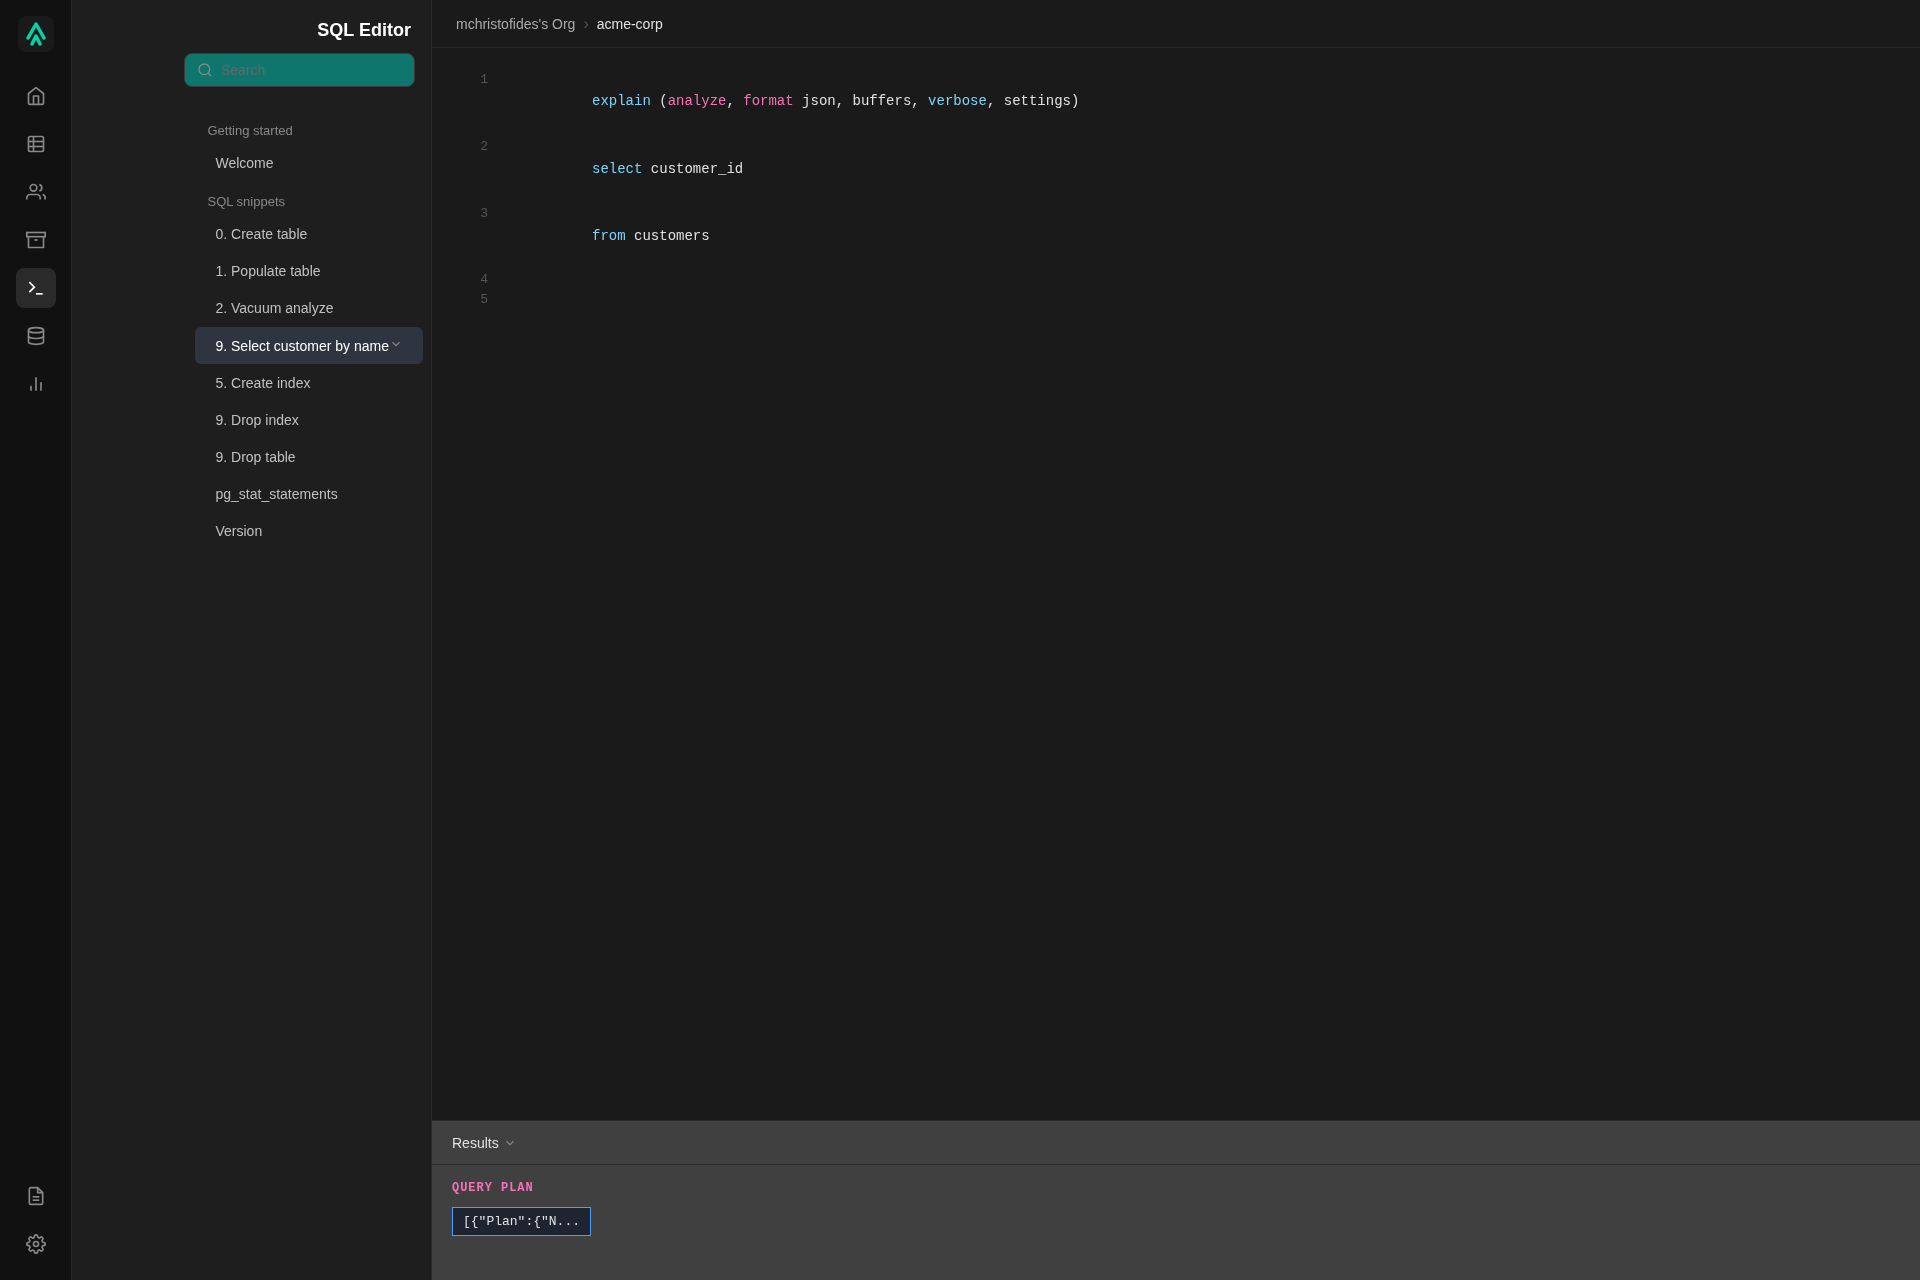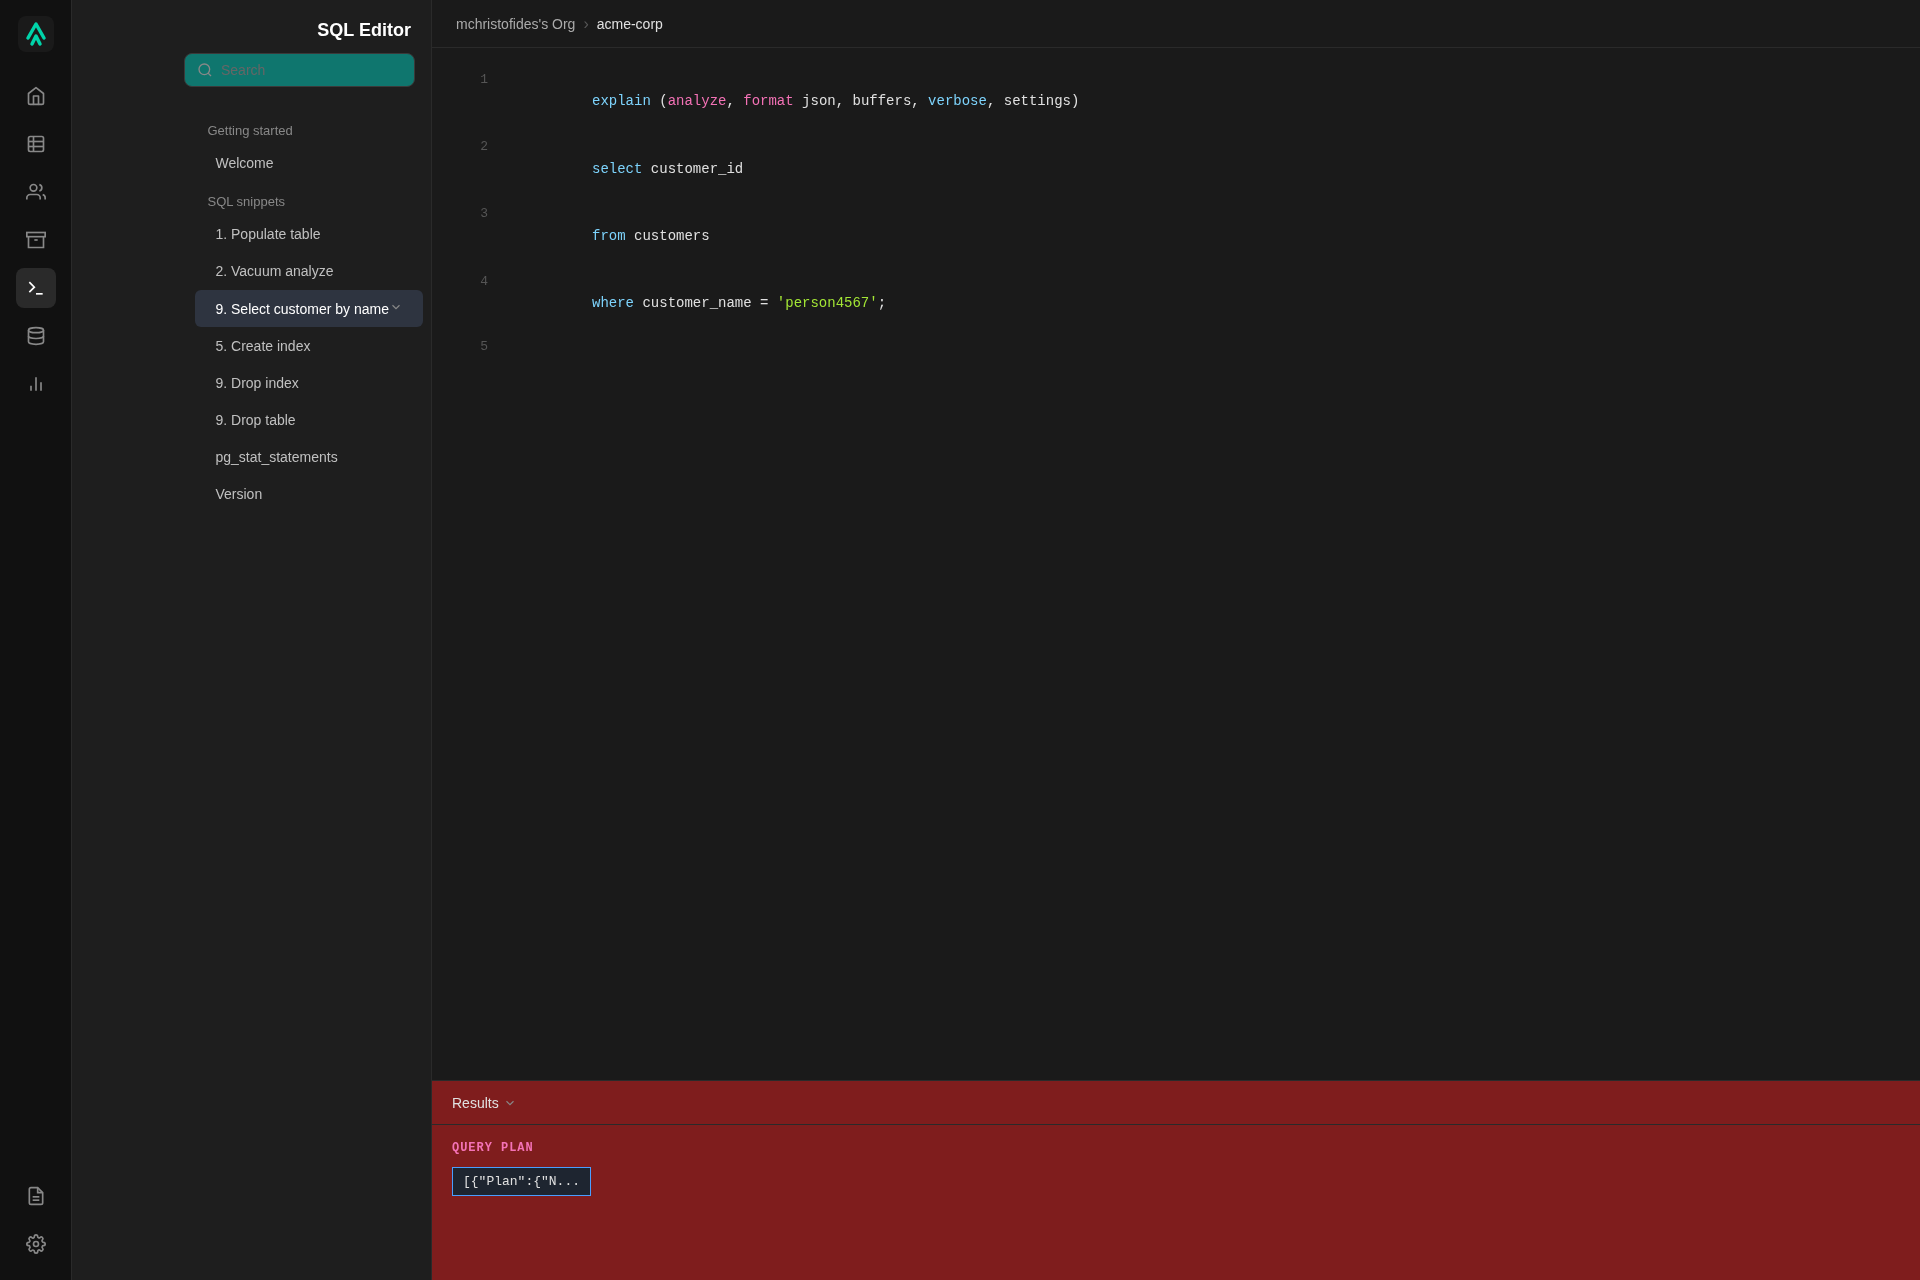--- a/index.html
+++ b/index.html
@@ -184,22 +184,22 @@
     .kw-format { color: #f472b6; }
     .kw-verbose { color: #7dd3fc; font-family: Liberation Mono, monospace; }
     .kw-select { color: #7dd3fc; }
     .kw-from { color: #7dd3fc; }
     .kw-where { color: #7dd3fc; }
     .str-val { color: #a3e635; }
     .plain { color: #e0e0e0; }
 
     
     .results-panel {
-      height: 200px;
-      background: #7f1d1d;
+      height: 160px;
+      background: #404040;
       border-top: 1px solid #2a2a2a;
       flex-shrink: 0;
     }
     .results-header {
       height: 44px;
       padding: 0 20px;
       display: flex;
       align-items: center;
       border-bottom: 1px solid #2a2a2a;
       gap: 6px;
@@ -329,20 +329,23 @@
   <div class="left-panel-content">
 
     <div class="section-label">Getting started</div>
     <div class="menu-item">
       <span>Welcome</span>
     </div>
 
     <div class="section-label">SQL snippets</div>
 
     <div class="menu-item">
+      <span>0. Create table</span>
+    </div>
+    <div class="menu-item">
       <span>1. Populate table</span>
     </div>
     <div class="menu-item">
       <span>2. Vacuum analyze</span>
     </div>
     <div class="menu-item active">
       <div class="menu-item-row">
         <span>9. Select customer by name</span>
         <span class="chevron">
           <svg viewBox="0 0 24 24" fill="none" stroke="currentColor" stroke-width="2">
@@ -396,23 +399,20 @@
 
       <div class="code-line">
         <span class="line-number">3</span>
         <span class="code-content">
           <span class="kw-from">from</span><span class="plain"> customers</span>
         </span>
       </div>
 
       <div class="code-line">
         <span class="line-number">4</span>
-        <span class="code-content">
-          <span class="kw-where">where</span><span class="plain"> customer_name = </span><span class="str-val">'person4567'</span><span class="plain">;</span>
-        </span>
       </div>
 
       <div class="code-line">
         <span class="line-number">5</span>
         <span class="code-content"></span>
       </div>
 
     </div>
   </div>
 

